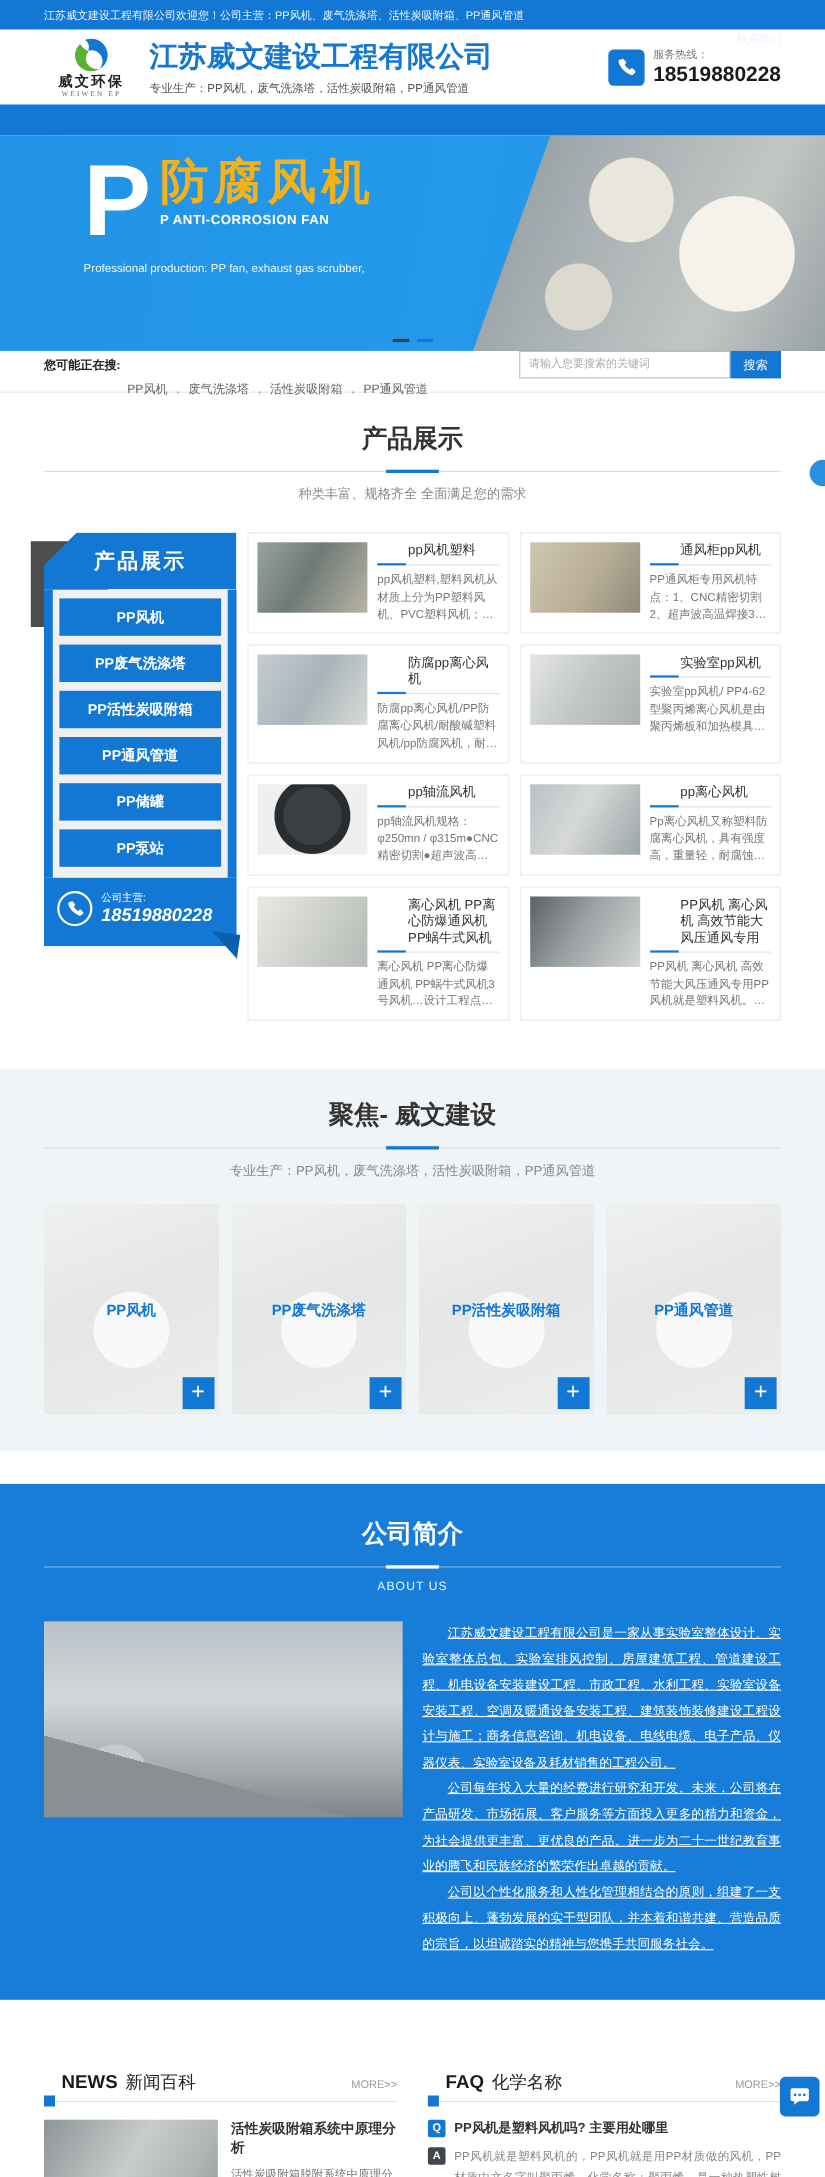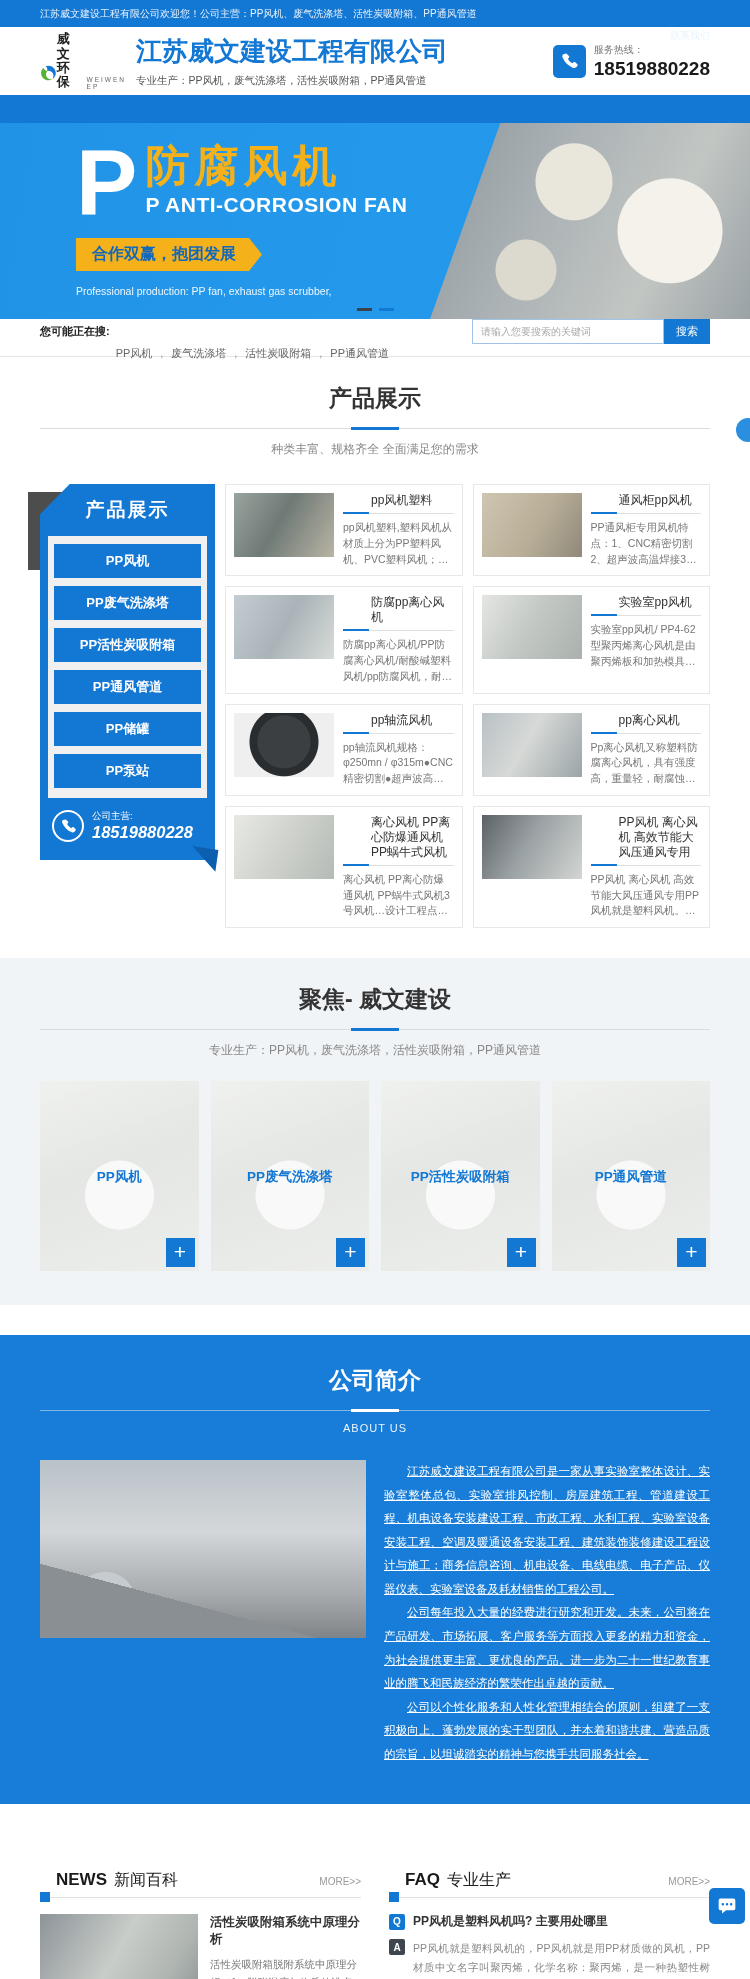--- a/index.html
+++ b/index.html
@@ -9,21 +9,21 @@
   .page { position:relative; width:750px; height:1979px; overflow:hidden; background:#fff; }
   .wrap { width:670px; margin:0 auto; }
 
   
   .topbar { height:27px; background:#1377d4; color:#e9f3fd; font-size:10px; }
   .topbar .wrap { display:flex; justify-content:space-between; align-items:center; height:27px; }
 
   
   .header { height:68px; background:#fff; }
   .header .wrap { display:flex; align-items:center; height:68px; }
-  .logo { display:flex; flex-direction:row; align-items:flex-end; width:86px; }
+  .logo { display:flex; flex-direction:column; align-items:center; width:86px;font-family:Liberation Serif, serif; }
   .logo svg { width:34px; height:34px; }
   .logo-cn { font-size:13px; font-weight:bold; color:#222; letter-spacing:2px; line-height:1.1; }
   .logo-en { font-size:6.5px; color:#666; letter-spacing:2px; }
   .h-title { margin-left:10px; }
   .company-name { color:#1377d4; font-size:26px; font-weight:bold; }
   .slogan { font-size:10.5px; color:#555; margin-top:5px; }
   .h-phone { margin-left:auto; display:flex; align-items:center; }
   .phone-ic { width:33px; height:33px; background:#1377d4; border-radius:5px; display:flex; align-items:center; justify-content:center; margin-right:8px; }
   .phone-ic svg { width:19px; height:19px; fill:#fff; }
   .hl-label { font-size:10px; color:#777; }
@@ -42,21 +42,21 @@
     background:
       radial-gradient(circle at 75% 55%, #f4f2ea 0 52px, rgba(0,0,0,0) 53px),
       radial-gradient(circle at 45% 30%, #e9e6dc 0 38px, rgba(0,0,0,0) 39px),
       radial-gradient(circle at 30% 75%, #dcd9cf 0 30px, rgba(0,0,0,0) 31px),
       linear-gradient(115deg,#8d979d 0%,#aab1b4 35%,#c2c6c3 70%,#9aa2a6 100%);
     clip-path:polygon(22% 0,100% 0,100% 100%,0 100%); }
   .banner-body { position:relative; padding:20px 0 0 76px; z-index:2; }
   .b-row { display:flex; align-items:flex-start; }
   .b-p { font-size:92px; font-weight:bold; color:#fff; line-height:0.88; margin-right:8px; }
   .b-title { color:#f5b11a; font-size:44px; font-weight:bold; letter-spacing:5px; line-height:1.05; }
-  .b-en { color:#fff; font-size:21px; font-weight:bold; letter-spacing:0.5px; margin-top:4px; }
+  .b-en { color:#fff; font-size:12px; font-weight:bold; letter-spacing:0.5px; margin-top:4px; }
   .b-desc { color:#fff; font-size:13px; margin-top:14px; letter-spacing:1px; }
   .b-ribbon { display:inline-block; margin-top:14px; background:#f5b11a; color:#1468ba; font-size:16px; font-weight:bold; padding:6px 26px 6px 16px; clip-path:polygon(0 0,calc(100% - 13px) 0,100% 50%,calc(100% - 13px) 100%,0 100%); }
   .b-small { margin-top:12px; color:rgba(255,255,255,0.92); font-size:10.5px; line-height:1.6; }
   .b-dots { position:absolute; left:0; right:0; bottom:8px; display:flex; justify-content:center; gap:7px; z-index:3; }
   .b-dot { width:15px; height:3px; background:#3a434a; }
   .b-dot.on { background:#0f7ad6; }
 
   
   .searchrow { height:38px; border-bottom:1px solid #e6e6e6; background:#fff; }
   .searchrow .wrap { display:flex; align-items:center; justify-content:space-between; height:24px; }
@@ -99,21 +99,21 @@
   .ig1 { background:linear-gradient(120deg,#9aa49f,#6f7a76 45%,#b9b4a4); }
   .ig2 { background:linear-gradient(120deg,#cfc6b2,#b8ae97 55%,#8f897b); }
   .ig3 { background:linear-gradient(120deg,#c5cdd2,#a9b3b8 50%,#d8dcd8); }
   .ig4 { background:linear-gradient(120deg,#e4e6e2,#c2c7c3 50%,#aab1ad); }
   .ig5 { background:radial-gradient(circle at 50% 45%,#3c3f42 0 26px,#2a2d30 27px 34px,#efefef 35px); }
   .ig6 { background:linear-gradient(120deg,#b9c1c6,#d6d9d6 45%,#9ba4a8); }
   .ig7 { background:linear-gradient(120deg,#e8e9e4,#cfd2cc 50%,#b4bab6); }
   .ig8 { background:linear-gradient(120deg,#5b6166,#9aa1a4 45%,#d3d6d2); }
 
   
-  .focus { background:#f1f4f7; margin-top:30px; padding:26px 0 34px; }
+  .focus { background:#f1f4f7; margin-top:44px; padding:26px 0 34px; }
   .gallery { display:flex; gap:12px; margin-top:22px; }
   .g-card { position:relative; width:159px; height:190px; overflow:hidden;
     background:
       radial-gradient(circle at 50% 60%, rgba(255,255,255,0.75) 0 34px, rgba(0,0,0,0) 35px),
       linear-gradient(160deg,#e3e6e2 0%,#cfd3cf 45%,#dde0dc 100%); }
   .g-card::after { content:""; position:absolute; inset:0; background:rgba(255,255,255,0.45); }
   .g-label { position:absolute; top:46%; left:0; right:0; text-align:center; font-size:13.5px; font-weight:bold; color:#1377d4; z-index:2; }
   .g-plus { position:absolute; right:4px; bottom:4px; width:29px; height:29px; background:#1377d4; color:#fff; font-size:21px; line-height:27px; text-align:center; z-index:2; cursor:pointer; }
 
   
@@ -214,21 +214,20 @@
   <div class="banner">
     <div class="banner-img"></div>
     <div class="banner-body">
       <div class="b-row">
         <span class="b-p">P</span>
         <span>
           <div class="b-title">防腐风机</div>
           <div class="b-en">P ANTI-CORROSION FAN</div>
         </span>
       </div>
-      <div class="b-ribbon">合作双赢，抱团发展</div>
       <div class="b-small">
         <div>Professional production: PP fan, exhaust gas scrubber,</div>
 
       </div>
     </div>
     <div class="b-dots">
       <span class="b-dot"></span>
       <span class="b-dot on"></span>
     </div>
   </div>
@@ -404,21 +403,21 @@
           <div class="feat-desc">活性炭吸附箱脱附系统中原理分析（1）脱附温度与物质的沸点基本没有关系。以三甲苯为例，其沸点是164.7℃…水蒸汽，却能够将其很好地脱附下来（脱附率9…于比它的沸点低得多的丙烯酸（沸点141℃…</div>
 
         </div>
       </div>
 
     </div>
 
     <div class="nf-col">
       <div class="nf-head">
         <span class="nf-en">FAQ</span>
-        <span class="nf-cn">专业生产</span>
+        <span class="nf-cn">化学名称</span>
         <a class="nf-more">MORE&gt;&gt;</a>
       </div>
       <div class="faq-item">
         <div class="faq-q">
             <span class="qa-ic q">Q</span>
             <span class="faq-qt">PP风机是塑料风机吗? 主要用处哪里</span>
           </div>
         <div class="faq-a">
             <span class="qa-ic a">A</span>
             <span class="faq-at">PP风机就是塑料风机的，PP风机就是用PP材质做的风机，PP材质中文名字叫聚丙烯，化学名称：聚丙烯，是一种热塑性树脂，具有优良的耐腐蚀性能，能耐酸、碱、盐及各种化学物品的腐蚀；用它做成的风机，能在-10℃到60℃的环境中长期运转，广泛用于化工、电镀、氧化等行业的通风换气，在潮湿腐蚀场所不会生锈。它是由PP板折弯、焊接、粘接组成风机蜗壳，叶轮经动平衡校正后装配而成，蜗壳的风叶主要用在耐强腐蚀气体场所用…</span>

